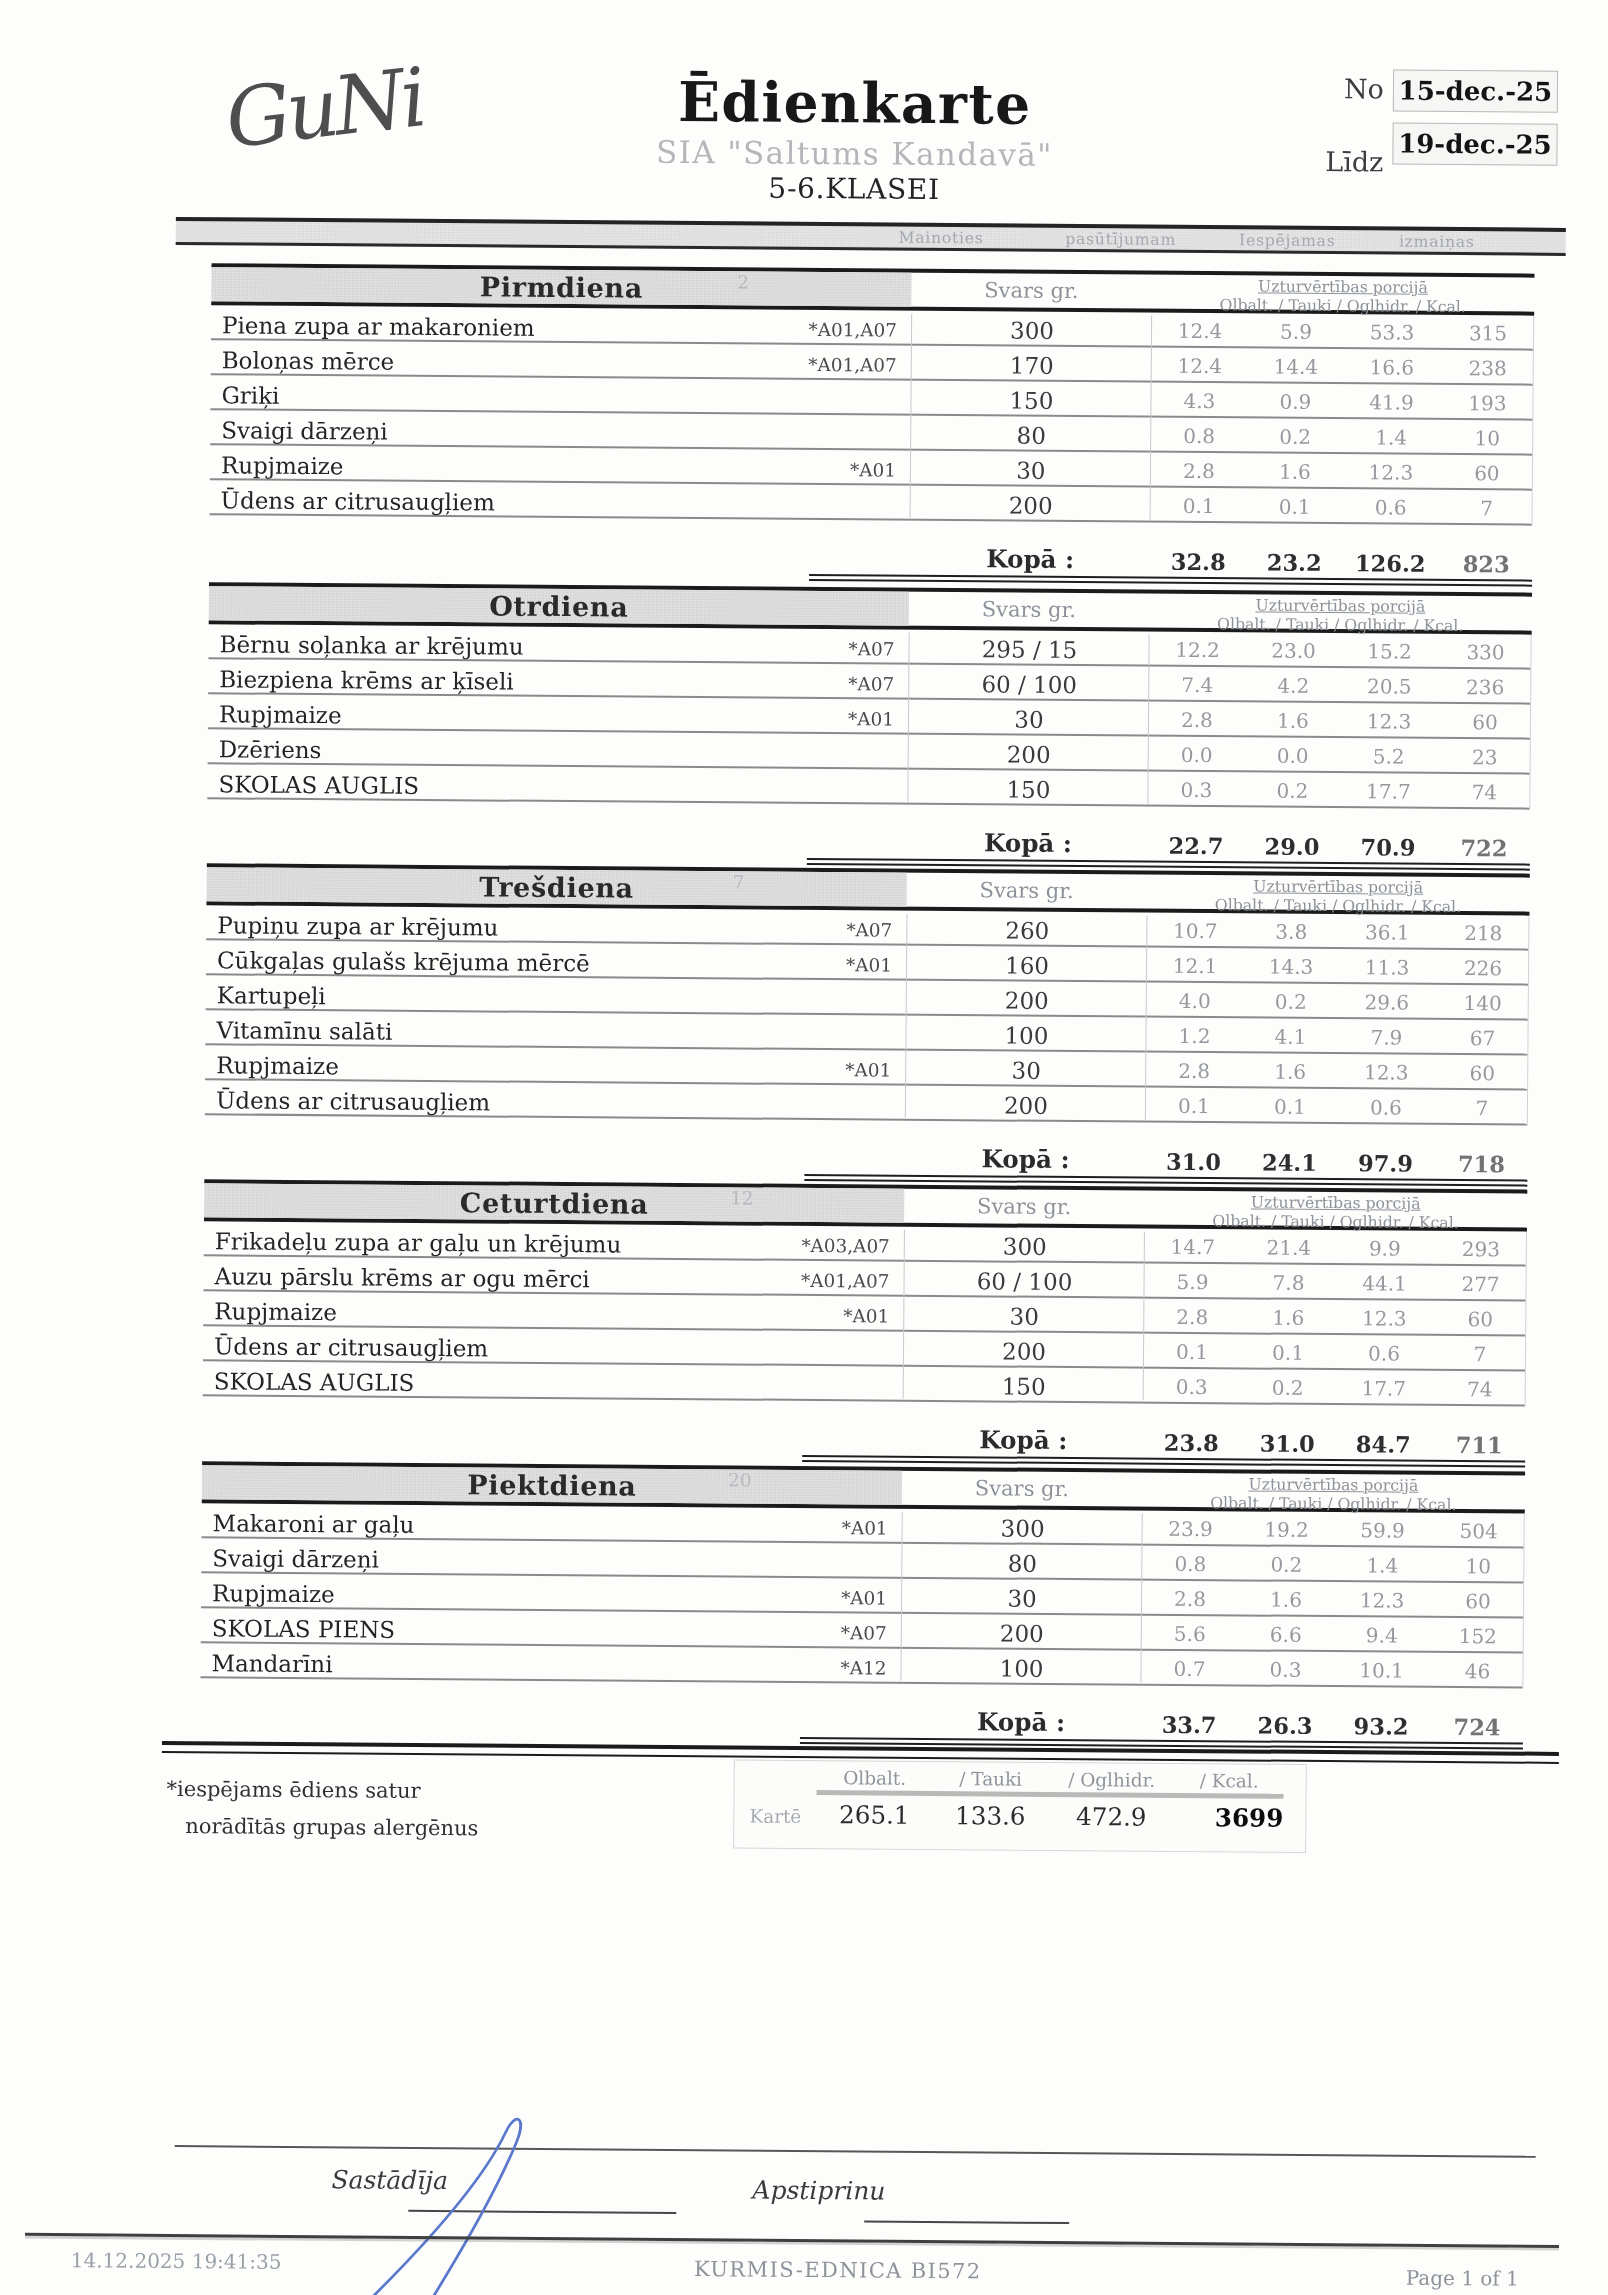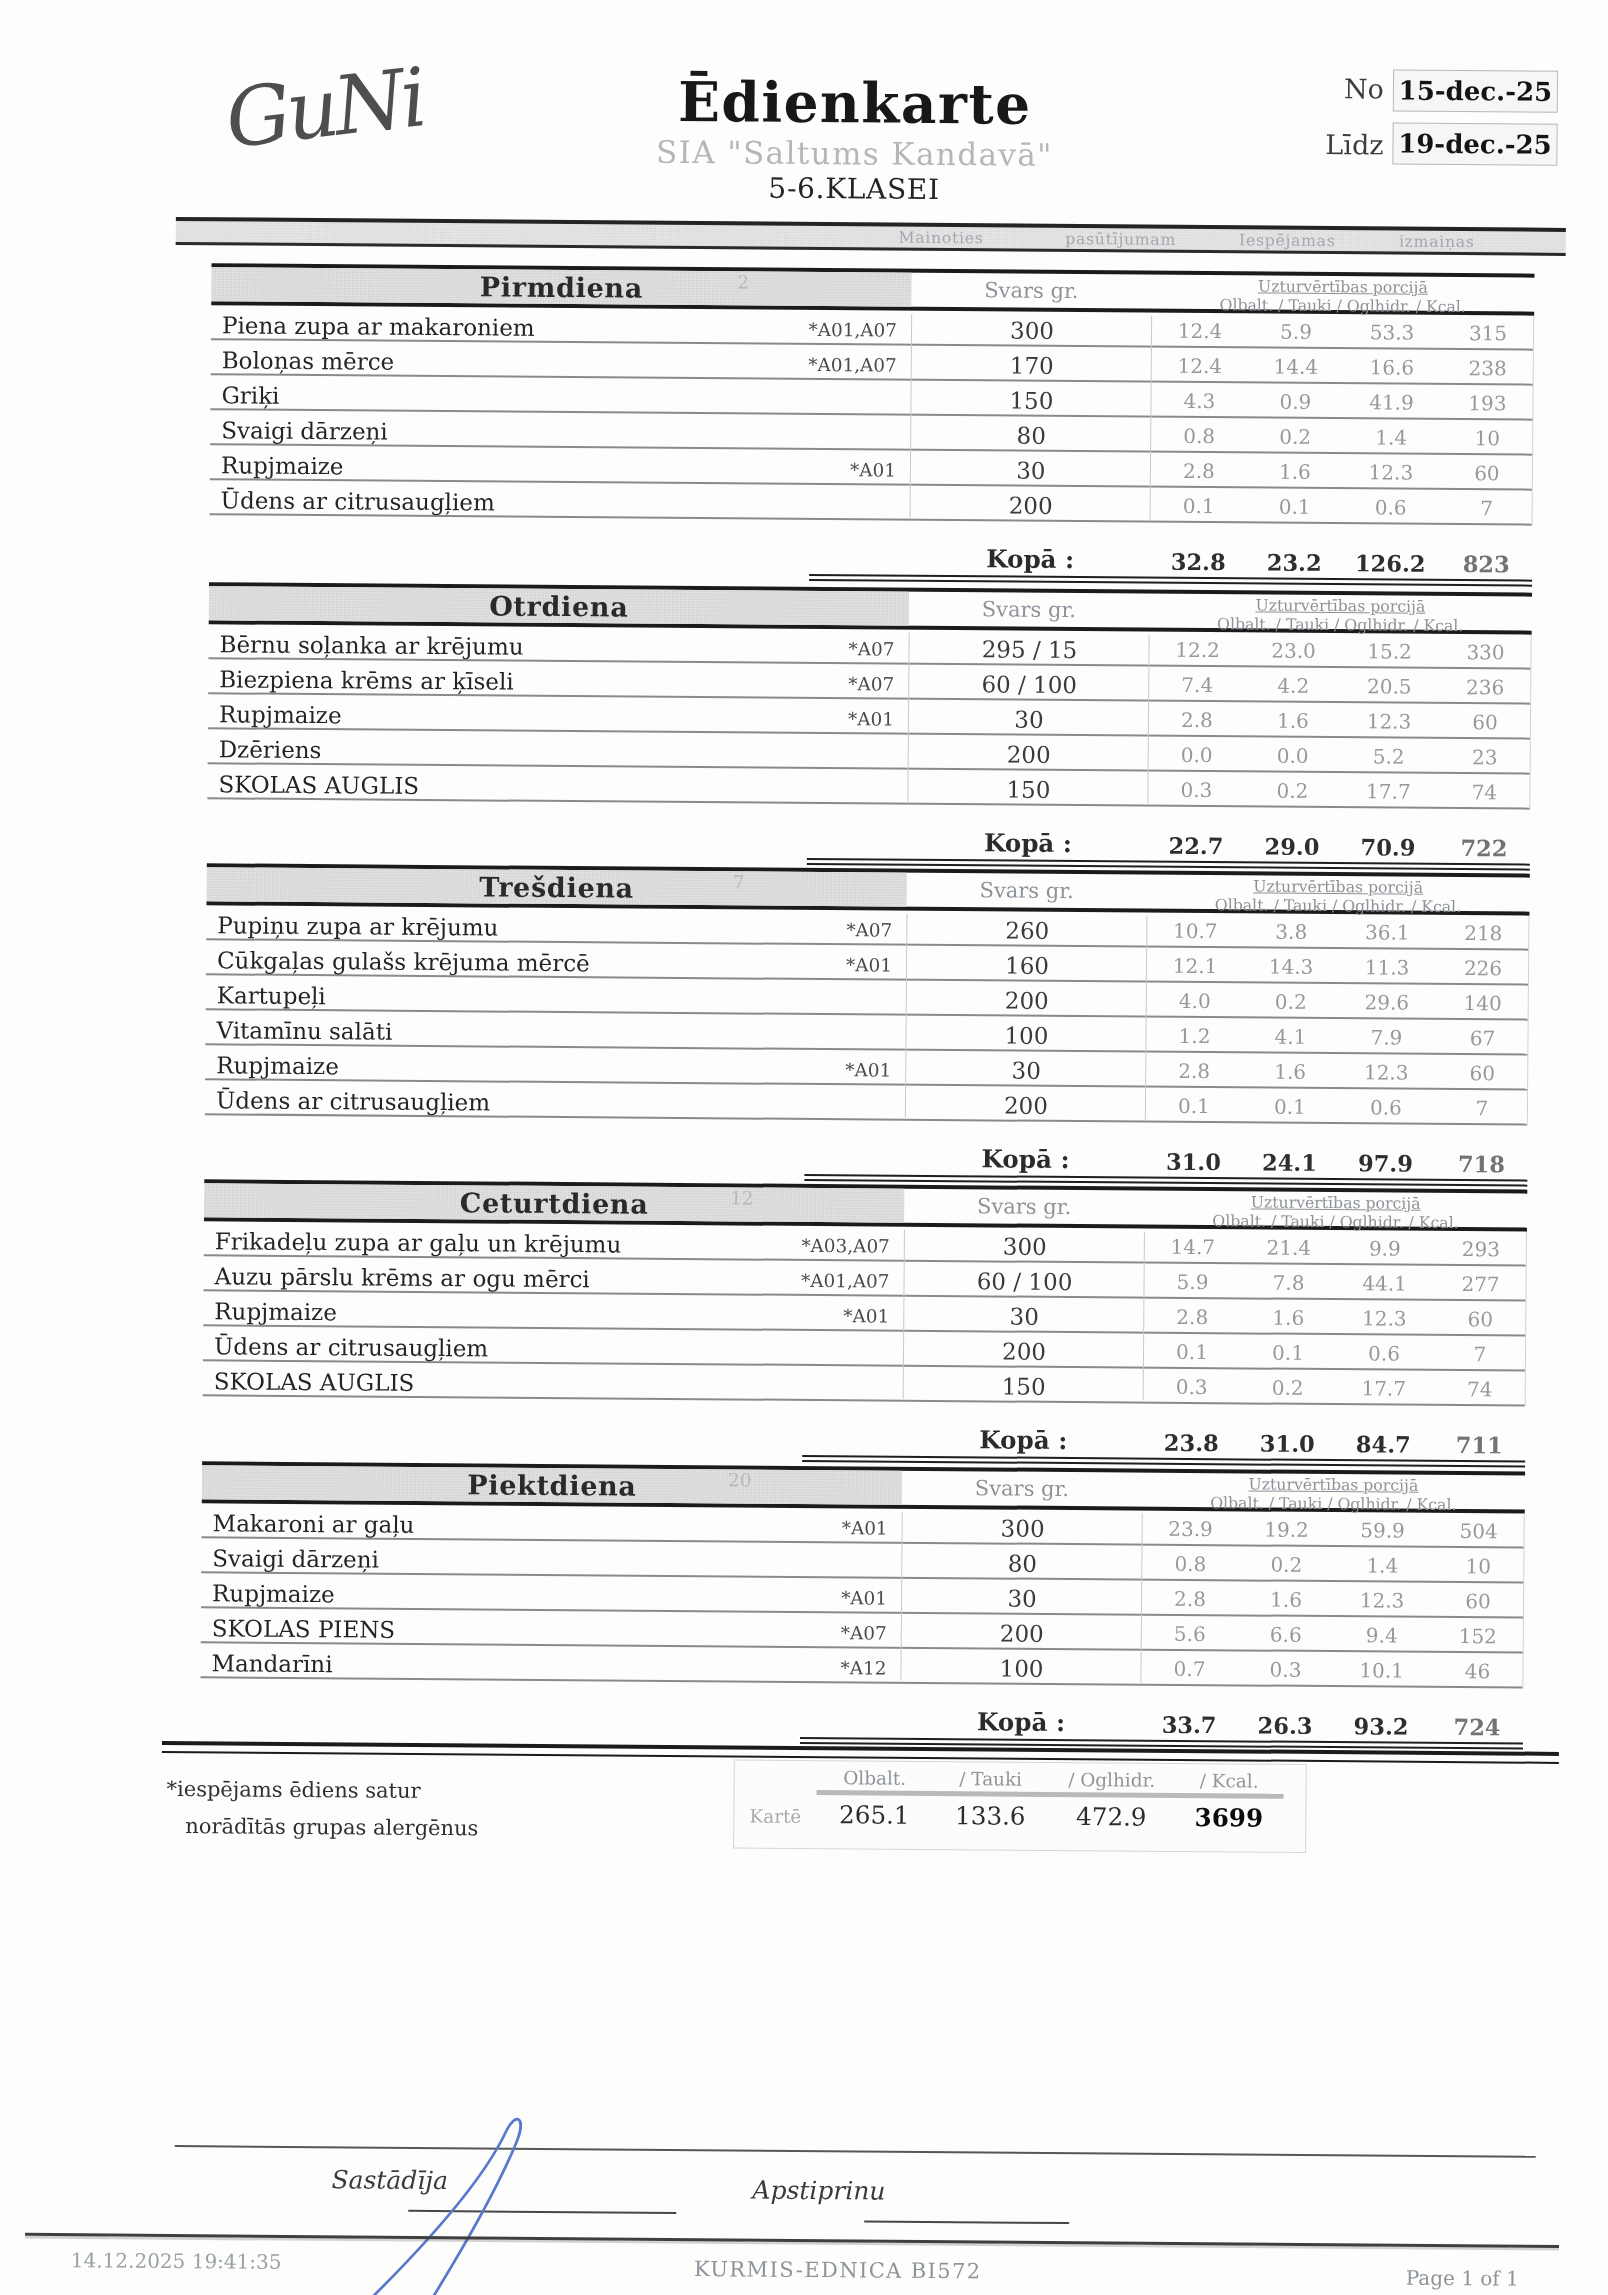--- a/index.html
+++ b/index.html
@@ -11,21 +11,21 @@
 
   
   .logo{position:absolute;left:225px;top:60px;font-size:81px;font-style:italic;
     color:#4e4e4e;transform:rotate(-7deg);letter-spacing:-4.1px;}
   .title-block{position:absolute;left:475px;top:68px;width:758px;text-align:center;}
   .title{font-size:55px;font-weight:bold;color:#181818;letter-spacing:1.4px;line-height:59px;}
   .subtitle{font-size:31px;color:#b4b6ba;letter-spacing:1.4px;margin-top:2.7px;}
   .klase{font-size:28px;color:#242424;letter-spacing:0.7px;margin-top:1.4px;}
   .date-label{position:absolute;width:82px;text-align:right;font-size:27px;color:#3d3d3d;}
   .lbl-no{left:1301px;top:64px;}
-  .lbl-lidz{left:1301px;top:120px;}
+  .lbl-lidz{left:1301px;top:137px;}
   .date-box{position:absolute;left:1392px;width:163px;height:40px;border:1.4px solid #b9b9b9;
     background:#f6f6f4;text-align:center;line-height:40px;font-size:26px;font-weight:bold;color:#141414;}
   .box-no{top:60px;}
   .box-lidz{top:113px;}
 
   
   .banner{position:absolute;left:176px;top:217px;width:1390px;height:20.5px;
     border-top:4.1px solid #242424;border-bottom:3.4px solid #2a2a2a;
     background-color:#e3e3e3;
     background-image:radial-gradient(#cfcfcf 0.7px, transparent 0.7px);background-size:2.7px 2.7px;}
@@ -72,21 +72,21 @@
   .footnote{position:absolute;left:179px;top:1771px;font-size:21px;color:#2f2f2f;line-height:37px;}
   .footnote .l2{padding-left:19px;}
   .summary-box{position:absolute;left:746px;top:1755px;width:571px;height:81px;
     border:1.4px solid #d6d6d6;background:#fcfcfb;padding-top:5.5px;}
   .sum-grid{display:grid;grid-template-columns:82px 116px 116px 126px 109px;}
   .sum-h{font-size:18.4px;color:#8f949c;text-align:center;}
   .sum-divider{grid-column:2/6;height:4.8px;background:#a8a8a8;margin-top:2.7px;opacity:.8;}
   .sum-vals{margin-top:5.5px;align-items:baseline;}
   .sum-karte{font-size:18.4px;color:#a6aab1;text-align:center;padding-top:4.1px;}
   .sum-v{font-size:24.6px;color:#2c2c2c;text-align:center;}
-  .sum-kcal{font-weight:bold;color:#0d0d0d;}
+  .sum-kcal{font-weight:bold;color:#0d0d0d;text-align:right;}
 
   
   .sig-topline{position:absolute;left:190px;top:2145px;width:1361px;border-top:2px solid #565656;}
   .sig-label{position:absolute;font-size:25px;font-style:italic;color:#3a3a3a;}
   .sastadija{left:347px;top:2164px;}
   .apstiprinu{left:768px;top:2171px;}
   .sig-line{position:absolute;border-top:2.7px solid #474747;}
   .sl1{left:424px;top:2208px;width:268px;}
   .sl2{left:880px;top:2215px;width:205px;}
   .signature-svg{position:absolute;left:342px;top:2077px;}

